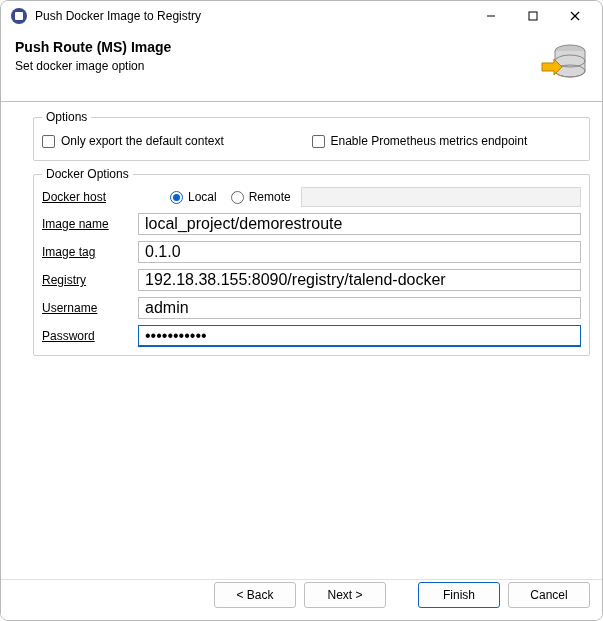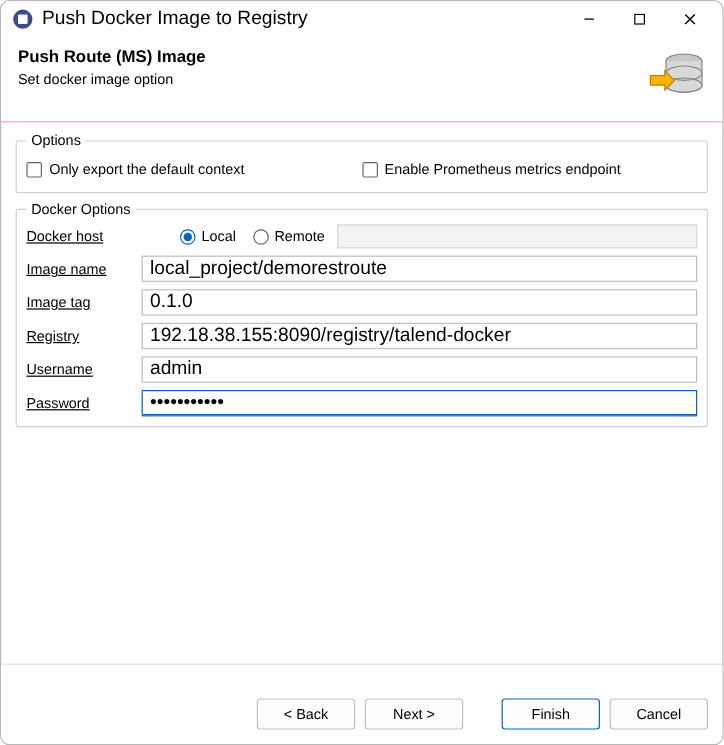--- a/index.html
+++ b/index.html
@@ -28,21 +28,21 @@
   .titlebar .app-icon {
     width: 16px; height: 16px;
     border-radius: 50%;
     background: #3a4a8a;
     display: flex; align-items: center; justify-content: center;
     margin-right: 8px;
   }
   .titlebar .app-icon-inner {
     width: 8px; height: 8px; background: #fff; border-radius: 1px;
   }
-  .titlebar .title-text { flex: 0 0 auto; font-size: 16px; color: #000; text-align: right; }
+  .titlebar .title-text { flex: 0 0 auto; font-size: 12px; color: #000; text-align: right; }
   .titlebar .spacer { flex: 1; }
   .win-btn {
     width: 42px; height: 28px;
     display: flex; align-items: center; justify-content: center;
     background: transparent; border: none; cursor: default;
   }
   .win-btn svg { display: block; }
 
   
   .banner {
@@ -59,20 +59,21 @@
   .banner-icon {
     width: 48px; height: 48px; position: relative;
     margin-left: 8px;
   }
 
   
   .content {
     flex: 1;
     padding: 8px 12px;
     overflow: auto;
+    margin-left: 20px;
   }
 
   fieldset {
     border: 1px solid #d0d0d0;
     border-radius: 2px;
     margin: 0 0 6px 0;
     padding: 6px 8px 8px 8px;
   }
   legend {
     font-size: 12px;
@@ -137,21 +138,21 @@
     color: #000;
   }
   input.text.focused {
     border-color: #0a62c9;
     box-shadow: inset 0 -1px 0 #0a62c9;
   }
 
   
   .footer {
     border-top: 1px solid #e0e0e0;
-    padding: 28px 12px 12px 12px;
+    padding: 2px 12px 12px 12px;
     display: flex;
     justify-content: flex-end;
     gap: 8px;
     background: #fff;
   }
   .btn {
     min-width: 82px;
     height: 26px;
     border: 1px solid #bfbfbf;
     border-radius: 3px;

